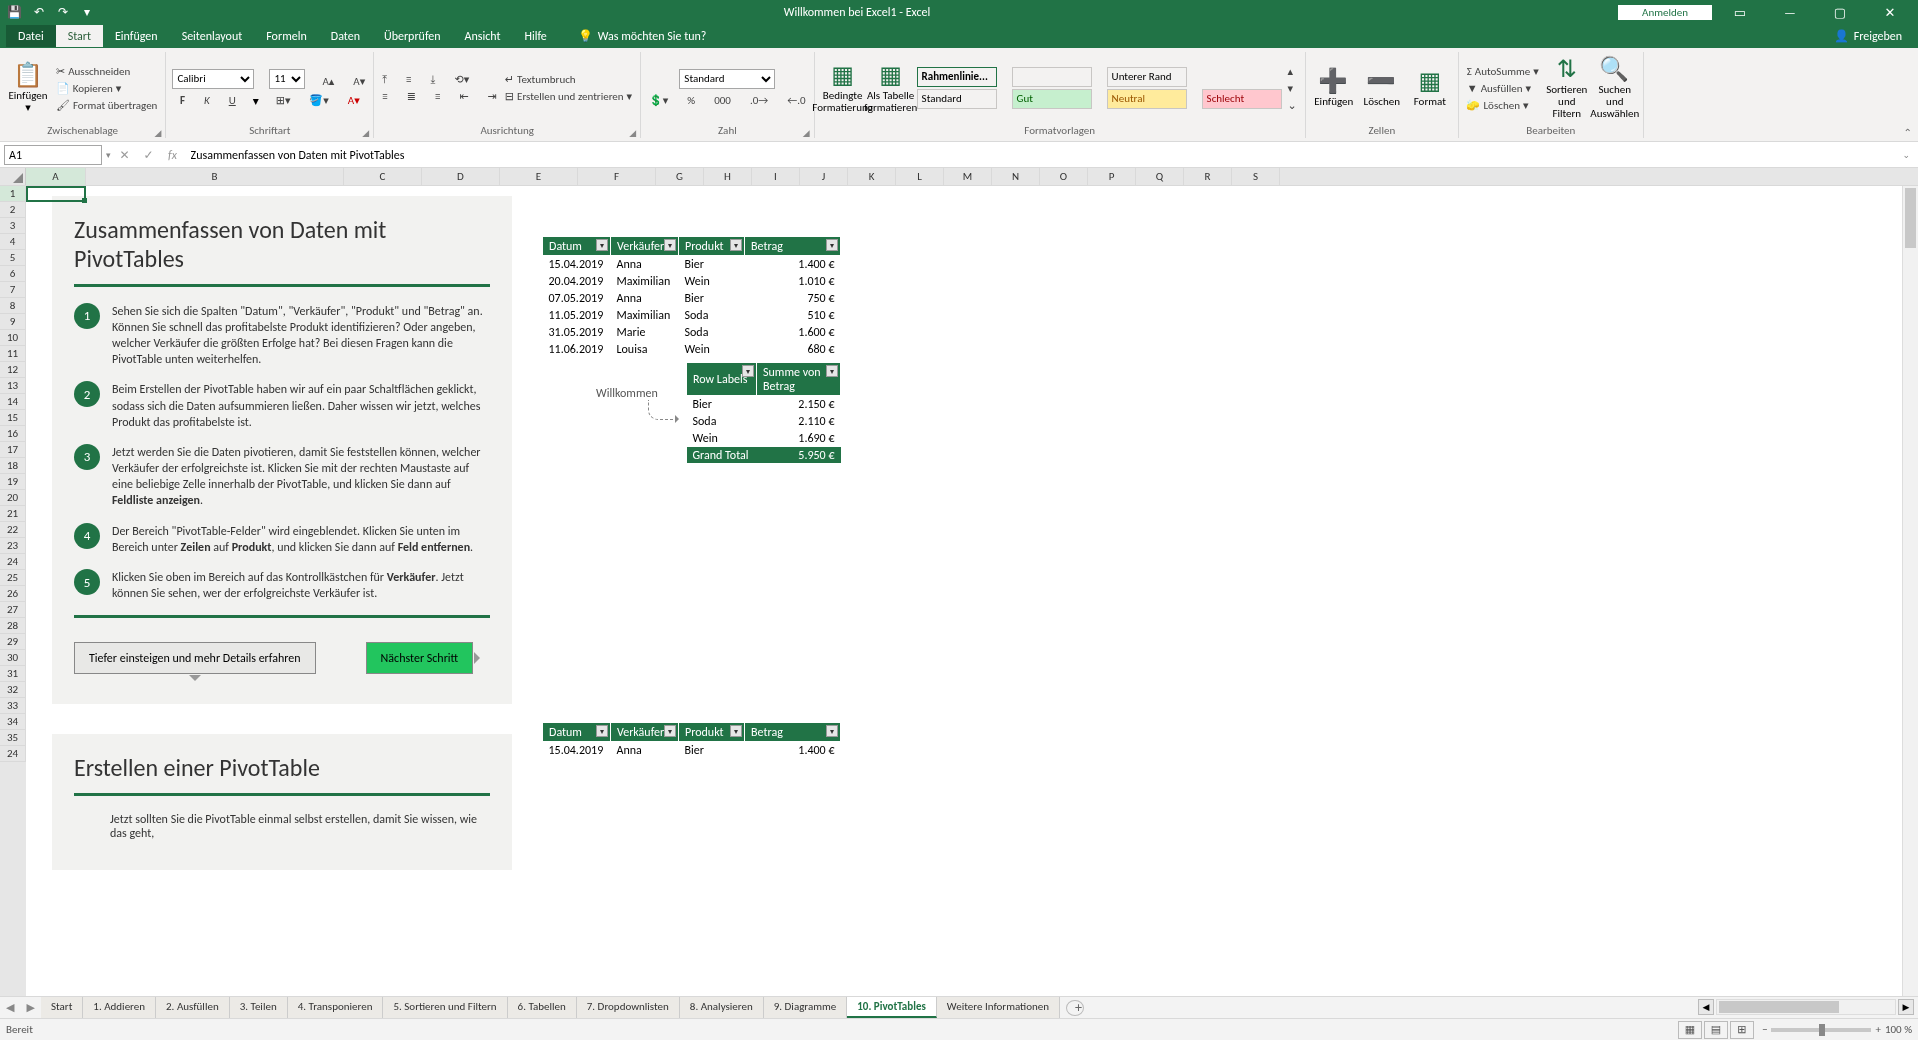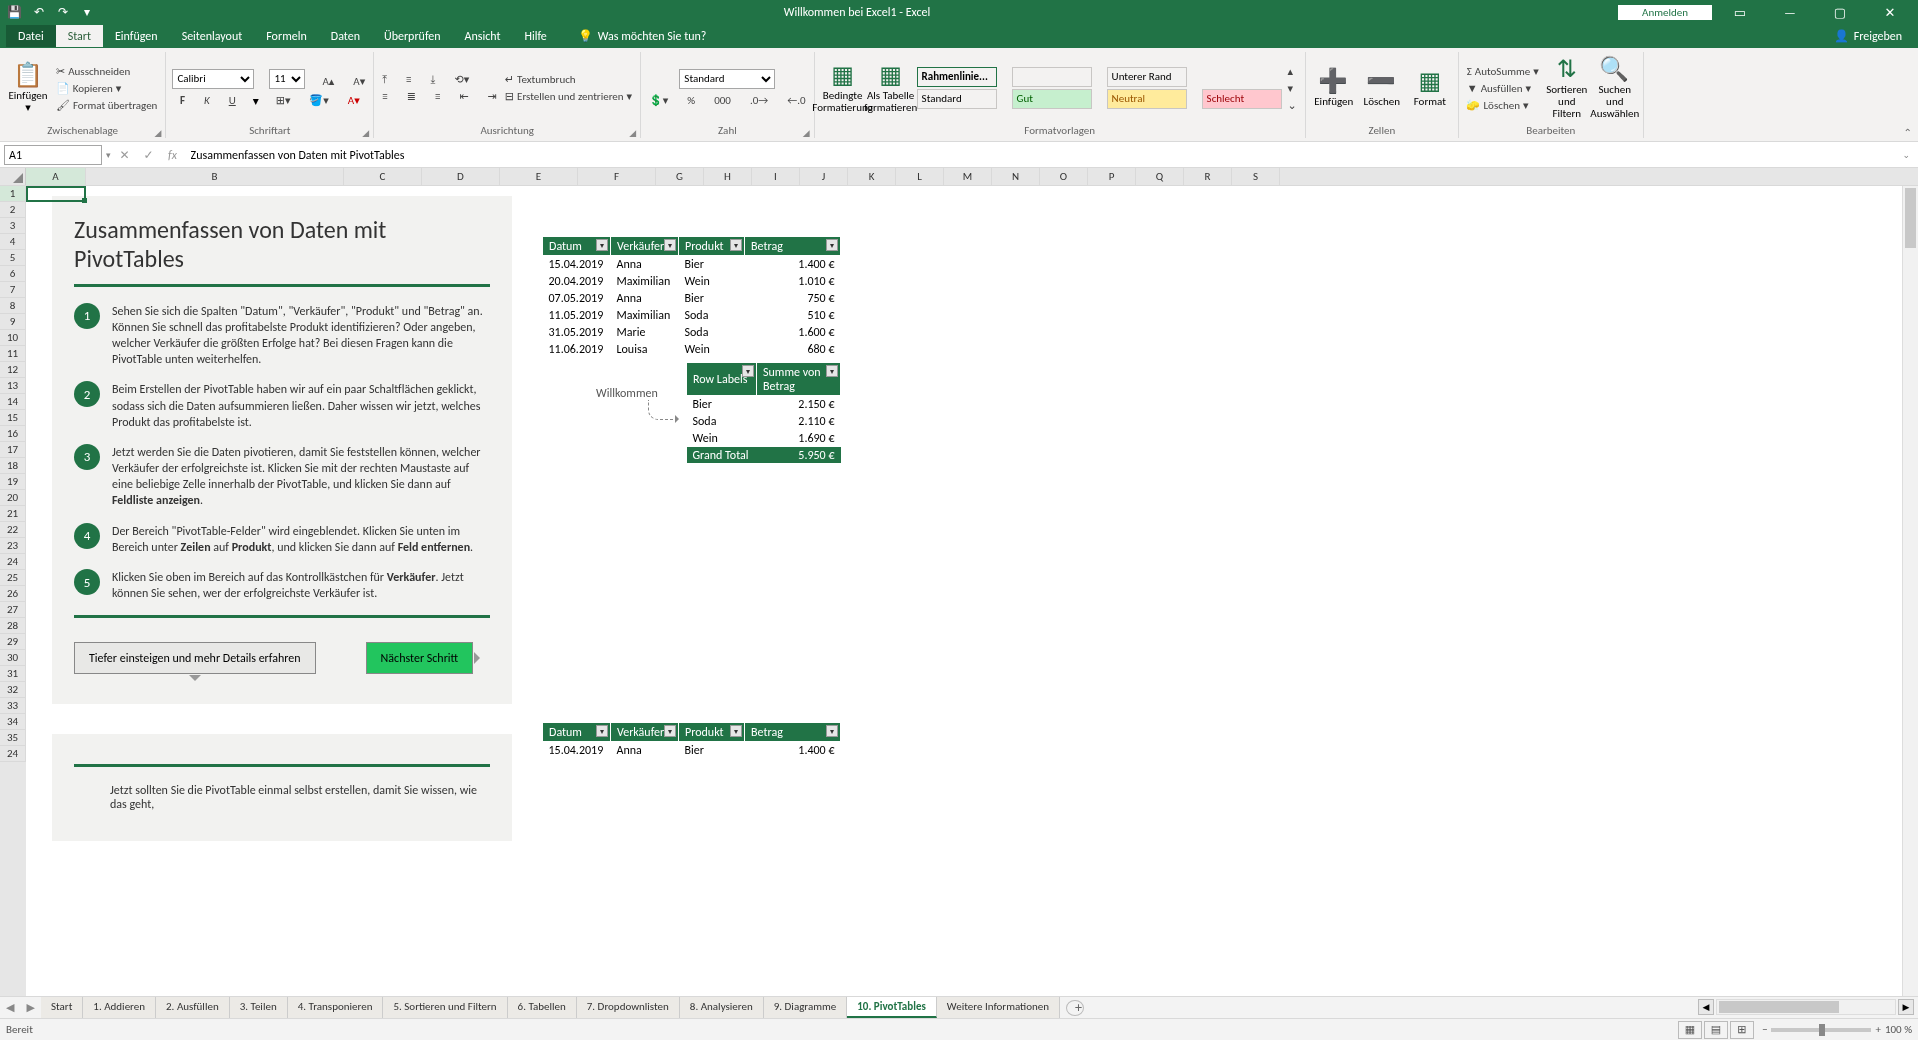--- a/index.html
+++ b/index.html
@@ -394,20 +394,21 @@
               </div>
             </div>
           <hr>
           <div class="cardbtns">
             <div class="cbtn deep">Tiefer einsteigen und mehr Details erfahren</div>
             <div class="cbtn next">Nächster Schritt</div>
           </div>
         </div>
 
         <div class="card">
+          <h2>Erstellen einer PivotTable</h2>
           <hr>
           <div class="txt" style="font-size:12px;color:#333;margin-left:36px;">Jetzt sollten Sie die PivotTable einmal selbst erstellen, damit Sie wissen, wie das geht,</div>
         </div>
       </div>
 
       <div class="tablewrap" style="left:516px; top:50px;">
         <table class="dtbl">
           <tbody>
               <tr id="dh1">
                 <th style="width: 68px;">Datum<span class="drop">▾</span></th>

